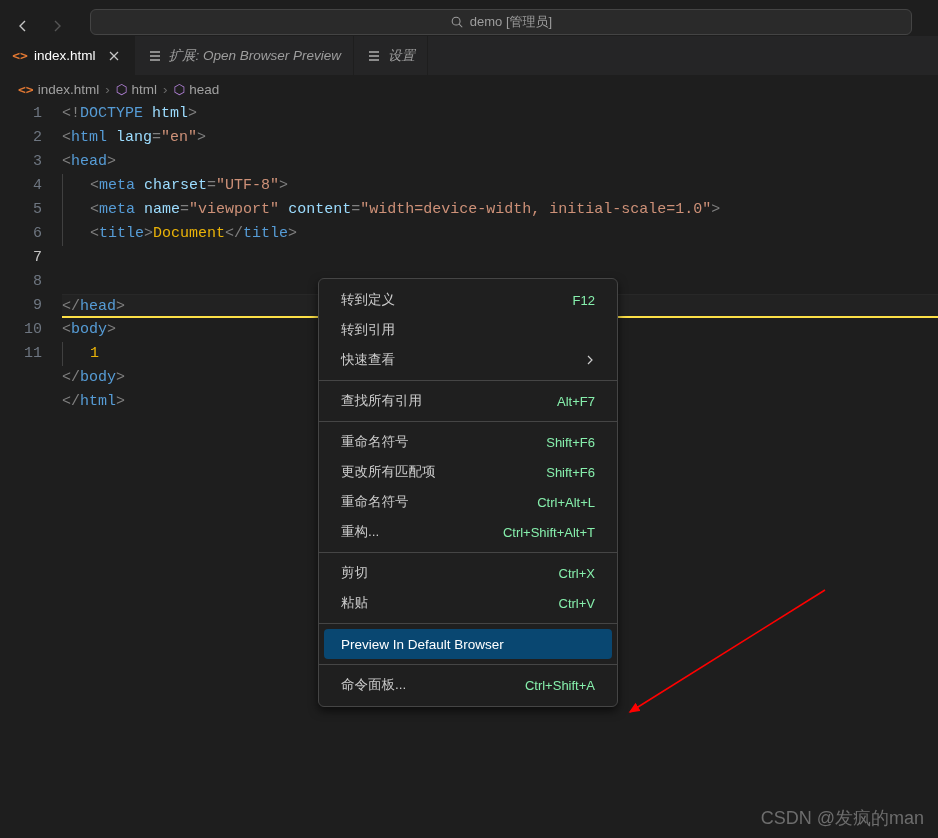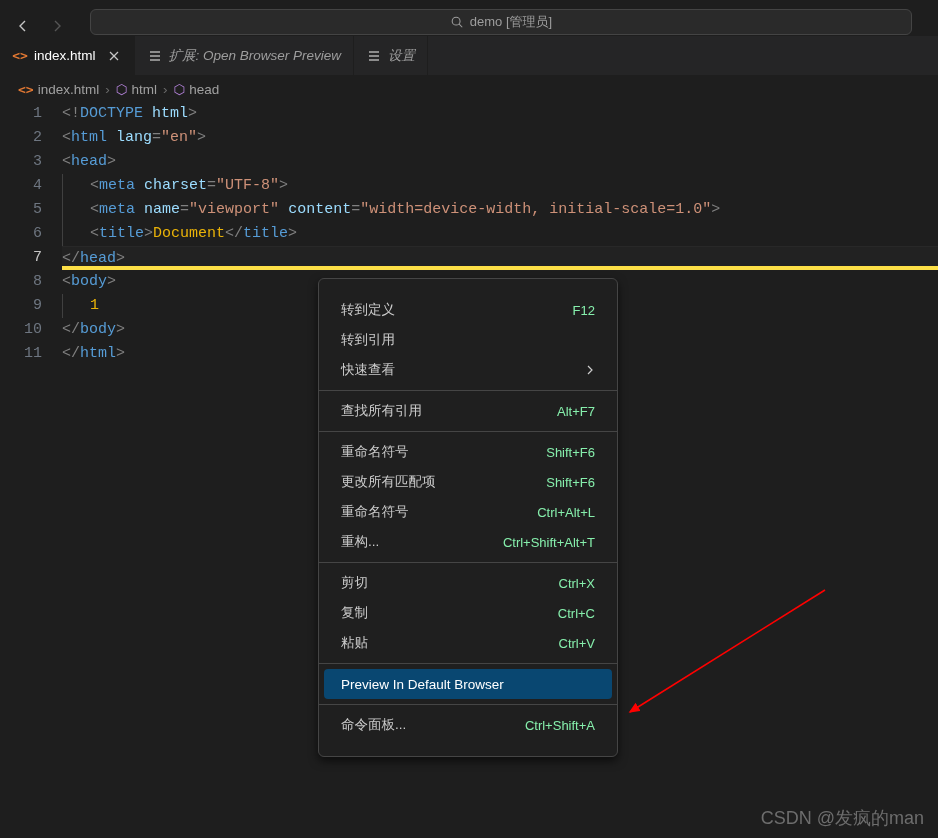--- a/index.html
+++ b/index.html
@@ -87,40 +87,40 @@
   .gutter {
     width: 62px;
     text-align: right;
     color: #6e7681;
     padding-right: 20px;
     user-select: none;
   }
   .gutter .ln.current { color: #c6c6c6; }
   .code { flex: 1; white-space: pre; }
   .line { height: 24px; position: relative; }
-  .line.current { background: rgba(255,255,255,0.02); border-top: 1px solid #282828; border-bottom: 4px solid #fde047; }
+  .line.current { background: rgba(255,255,255,0.02); border-top: 1px solid #282828; border-bottom: 2px solid #fde047; margin-top: 48px; }
   .indent-guide { border-left: 1px solid #404040; display: inline-block; height: 24px; vertical-align: top; }
 
   
   .c-gray { color: #808080; }
   .c-blue { color: #569cd6; }
   .c-attr { color: #9cdcfe; }
   .c-str  { color: #ce9178; }
   .c-text { color: #eab308; }
 
   
   .context-menu {
     position: absolute;
     left: 318px; top: 278px;
     width: 300px;
     background: #1f1f1f;
     border: 1px solid #454545;
     border-radius: 6px;
     box-shadow: 0 4px 10px rgba(0,0,0,0.6);
-    padding: 16px 0;
+    padding: 6px 0;
     font-size: 13.5px;
   }
   .menu-item {
     display: flex;
     justify-content: space-between;
     align-items: center;
     padding: 5px 22px;
     color: #cccccc;
     cursor: pointer;
     height: 30px;
@@ -286,24 +286,20 @@
     <div class="menu-item">
       <span>重构...</span>
       <span class="shortcut">Ctrl+Shift+Alt+T</span>
     </div>
     <div class="menu-sep"></div>
     <div class="menu-item">
       <span>剪切</span>
       <span class="shortcut">Ctrl+X</span>
     </div>
     <div class="menu-item">
-      <span>复制</span>
-      <span class="shortcut">Ctrl+C</span>
-    </div>
-    <div class="menu-item">
       <span>粘贴</span>
       <span class="shortcut">Ctrl+V</span>
     </div>
     <div class="menu-sep"></div>
     <div class="menu-item highlighted">
       <span>Preview In Default Browser</span>
       <span class="shortcut"></span>
     </div>
     <div class="menu-sep"></div>
     <div class="menu-item">

